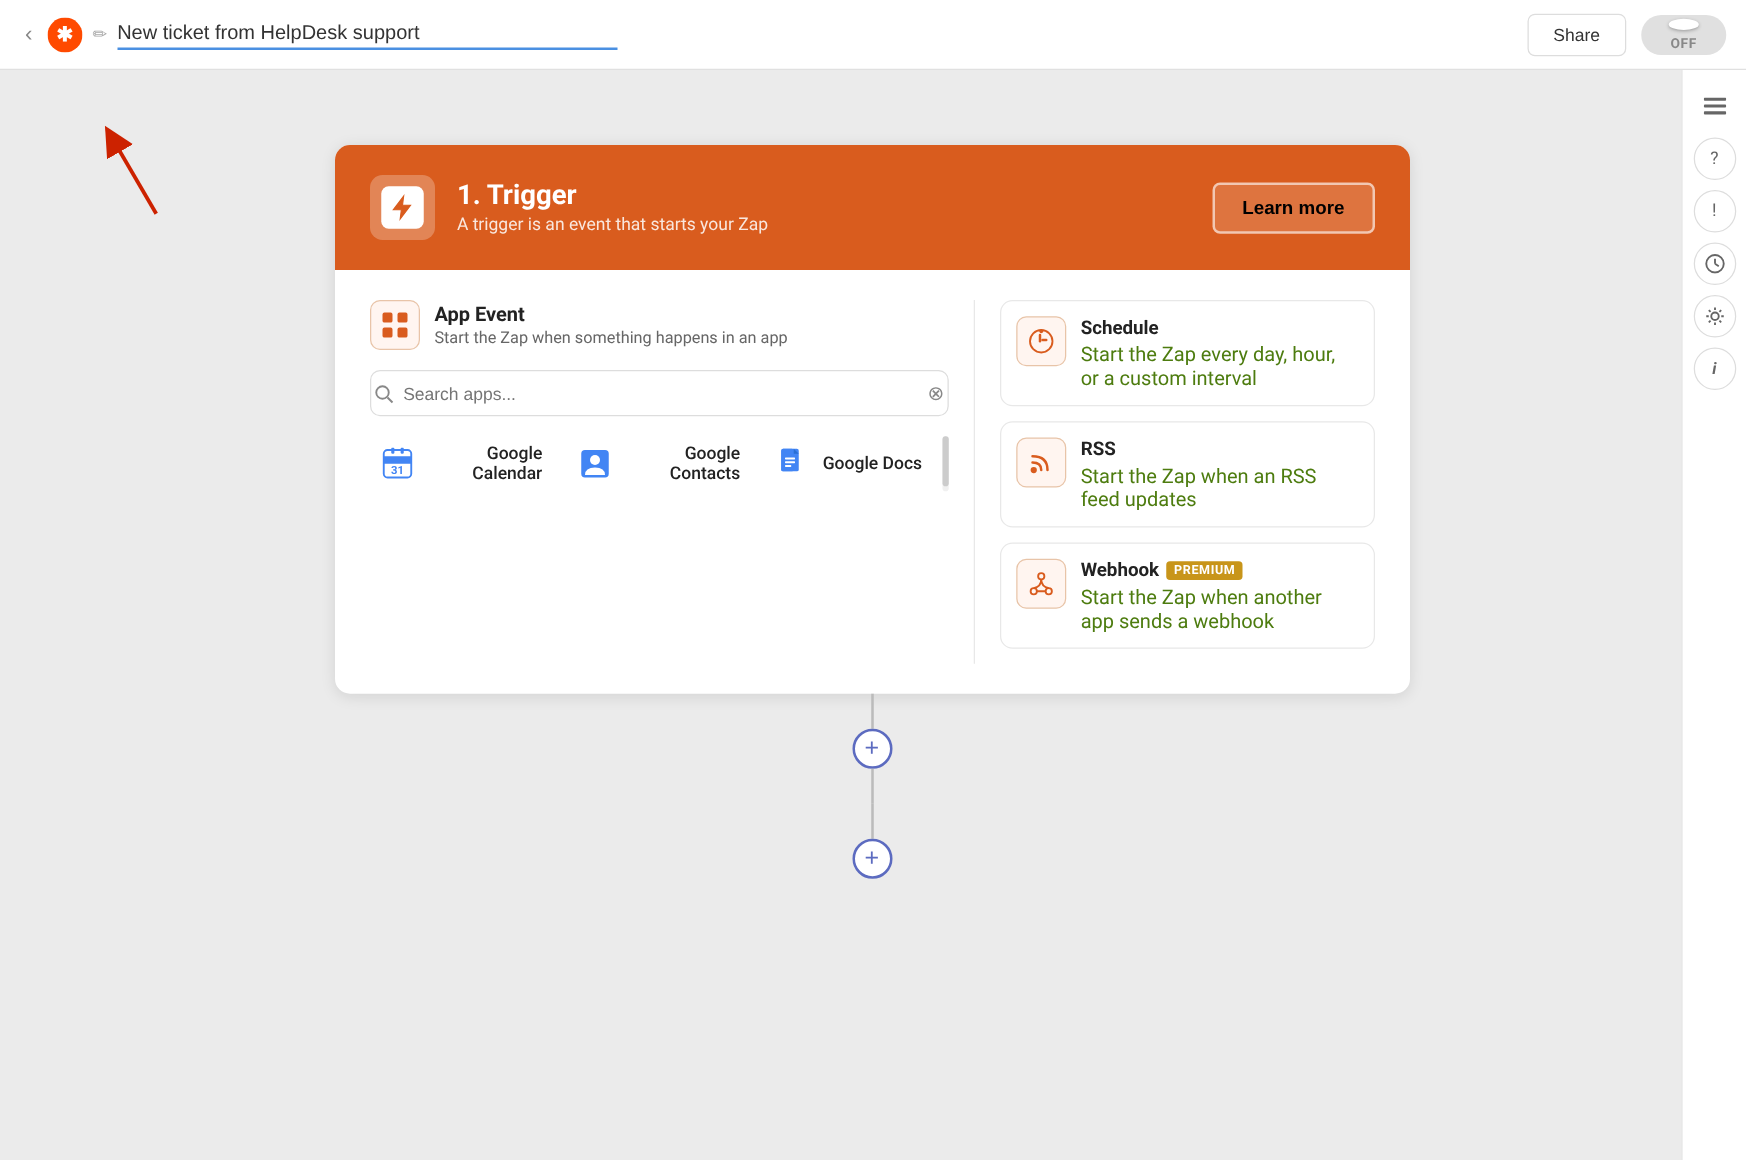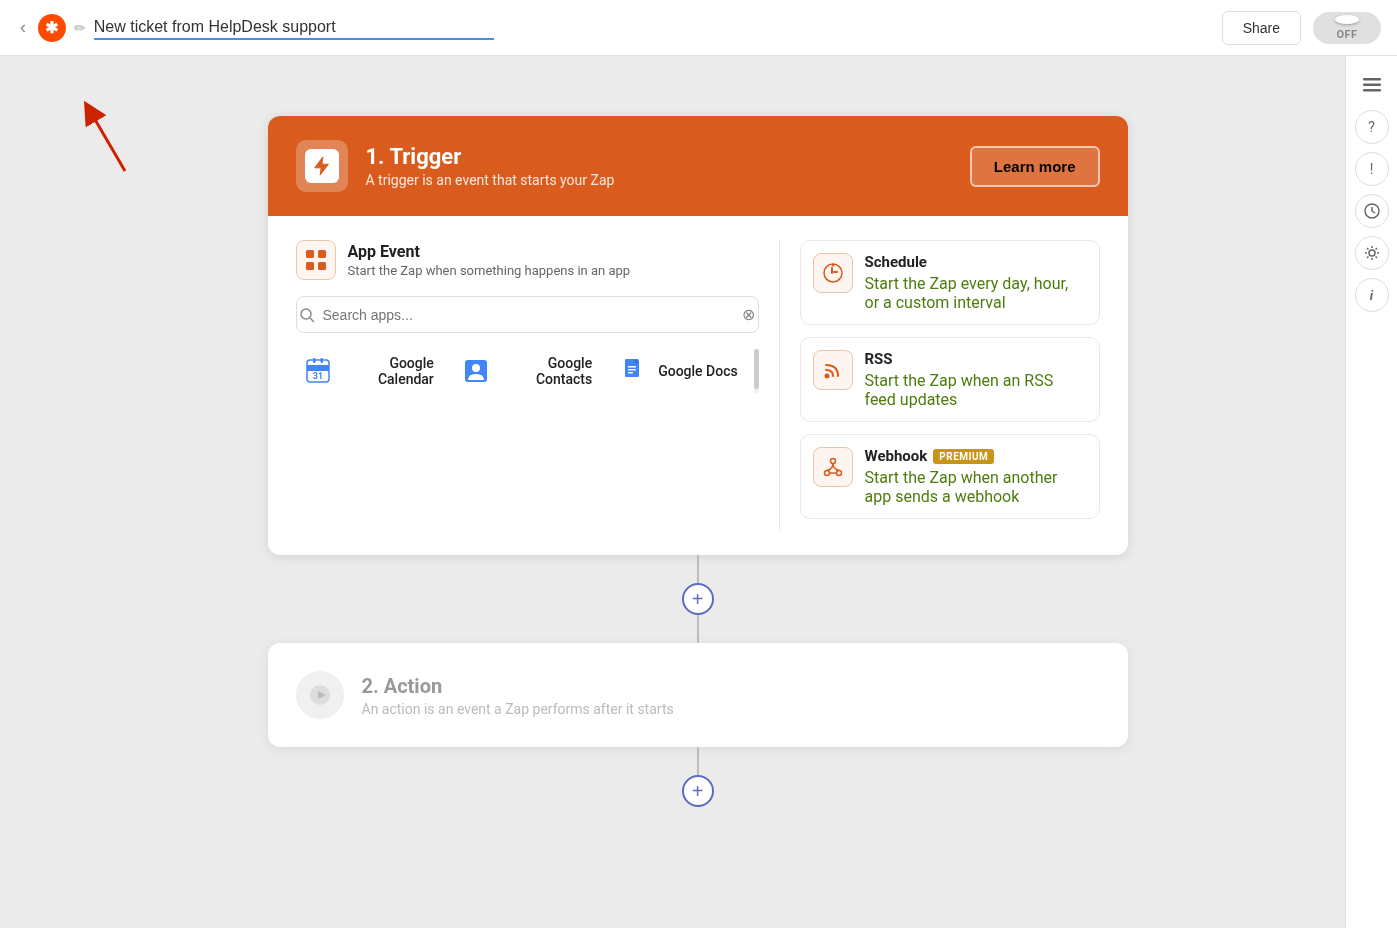--- a/index.html
+++ b/index.html
@@ -627,32 +627,20 @@
 
         </div>
       </div>
 
       <div class="connector">
         <div class="connector-line"></div>
         <button class="add-step-btn">+</button>
         <div class="connector-line"></div>
       </div>
 
-      <div class="action-card">
-        <div class="action-icon-box">
-          <svg width="24" height="24" viewBox="0 0 24 24">
-            <circle cx="12" cy="12" r="10" fill="#ddd"></circle>
-            <polygon points="10,8 18,12 10,16" fill="#bbb"></polygon>
-          </svg>
-        </div>
-        <div>
-          <div class="action-title">2. Action</div>
-          <div class="action-desc">An action is an event a Zap performs after it starts</div>
-        </div>
-      </div>
 
       <div class="connector">
         <div class="connector-line"></div>
         <button class="add-step-btn">+</button>
       </div>
 
     </div>
   </div>
 
   <div class="right-sidebar">

